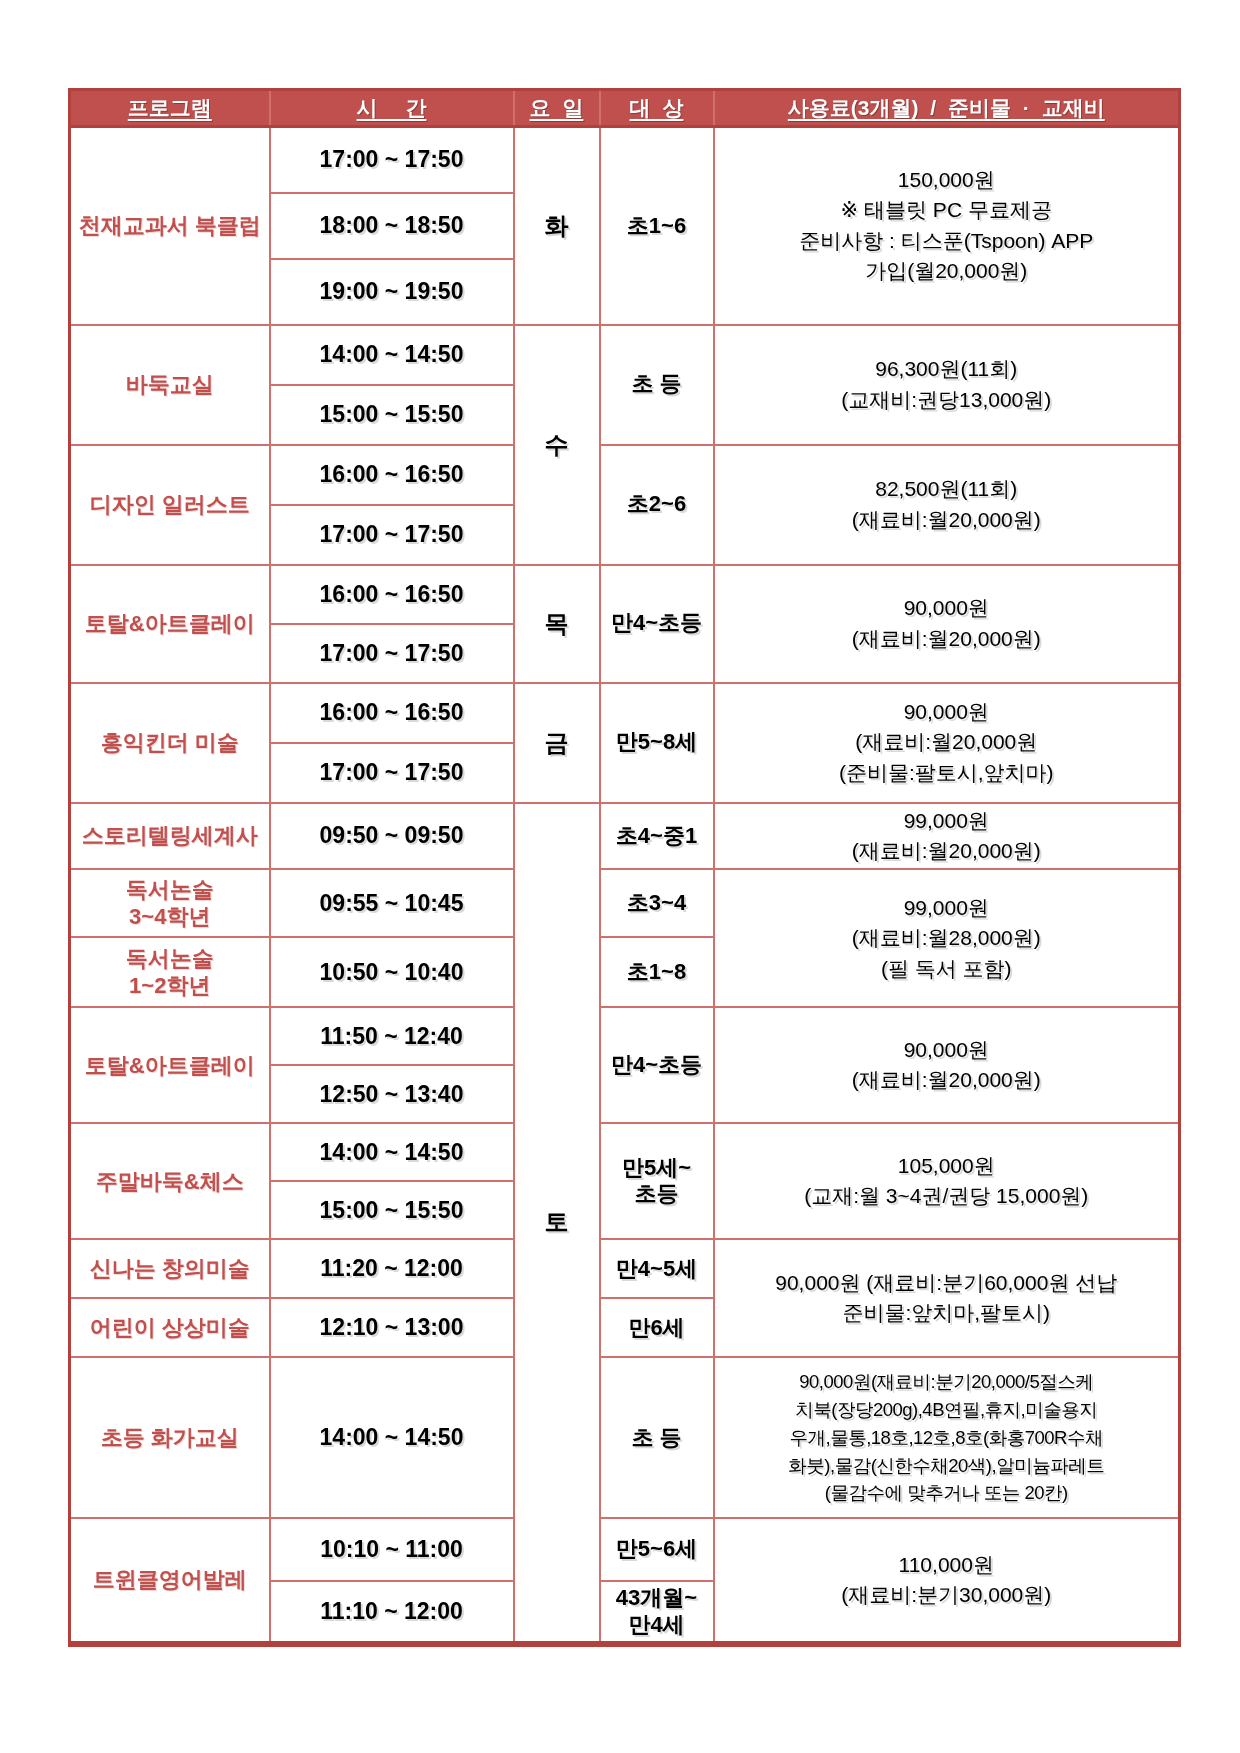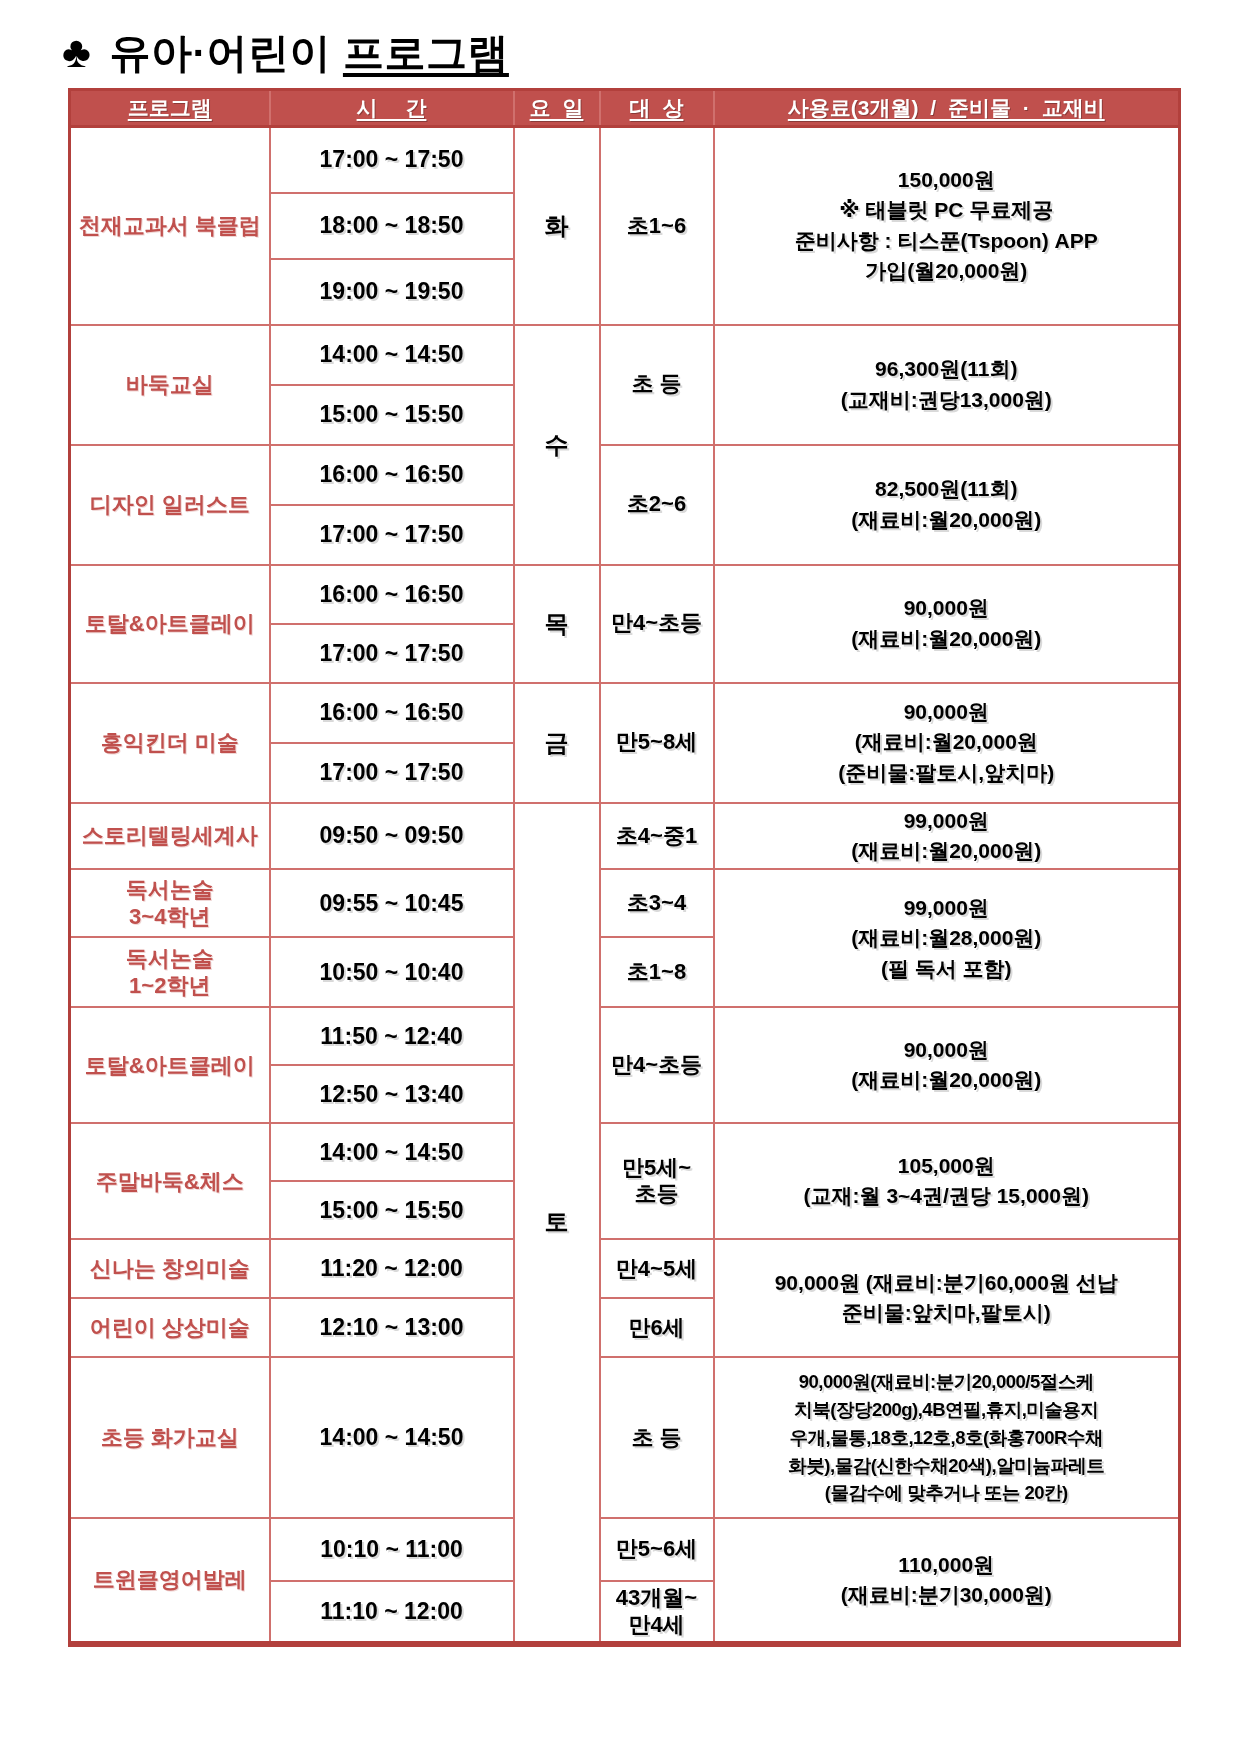--- a/index.html
+++ b/index.html
@@ -53,36 +53,33 @@
   td.day{
     font-size:24px;font-weight:900;
     text-shadow:2px 2px 0 #d9d9d9;
   }
   td.target{
     font-size:22px;font-weight:900;white-space:pre-line;line-height:1.2;
     text-shadow:2px 2px 0 #d9d9d9;
     border-radius:25px;
   }
   td.fee{
-    font-size:21px;font-weight:700;white-space:pre-line;line-height:1.45;
+    font-size:21px;font-weight:400;white-space:pre-line;line-height:1.45;
     text-shadow:2px 2px 0 #d9d9d9;
     margin-top:8px;
   }
   td.fee.small{
     font-size:18.5px;line-height:1.5;letter-spacing:-0.5px;padding:10px 2px;
   }
 </style>
 </head>
 <body>
 
 <div class="page">
 
-  <div class="title">
-    <span class="club">♣</span><span>유아·어린이 </span><span class="u">프로그램</span>
-  </div>
 
   <table class="sched">
     <colgroup>
       <col style="width:200px">
         <col style="width:244px">
         <col style="width:86px">
         <col style="width:114px">
         <col style="width:466px">
     </colgroup>
     <thead>

